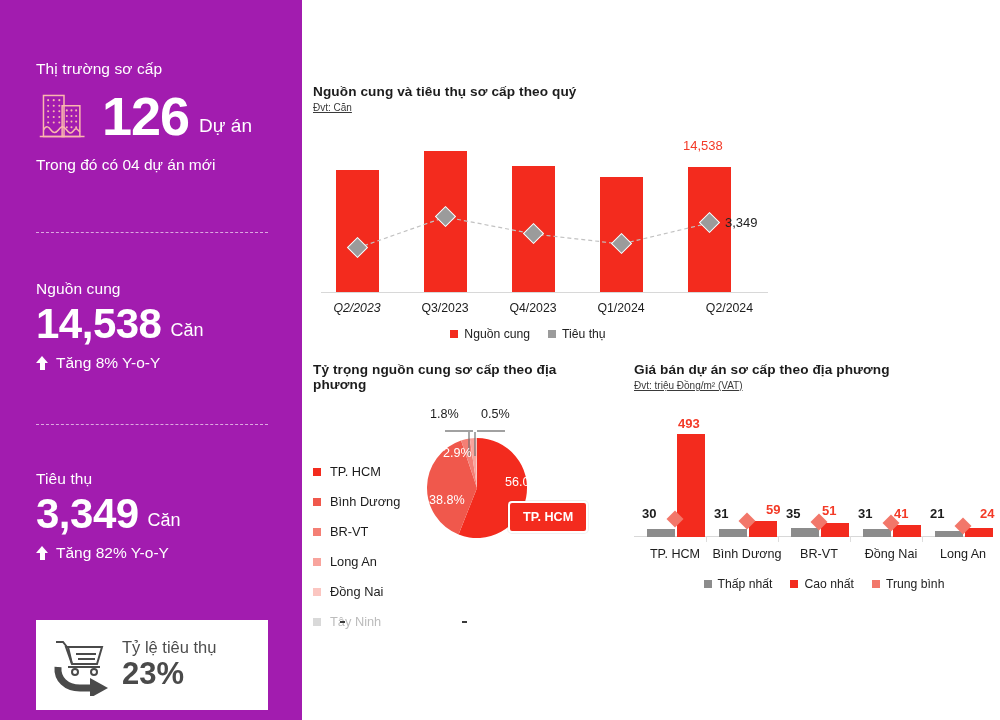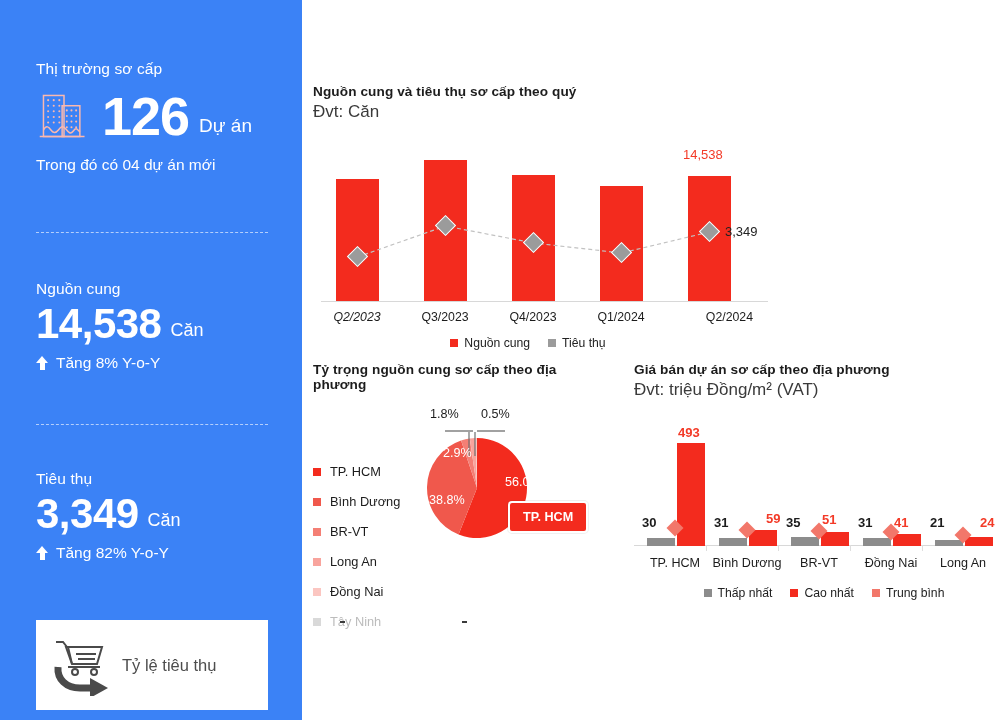--- a/index.html
+++ b/index.html
@@ -8,21 +8,21 @@
     background: #ffffff;
     font-family: "Liberation Sans", sans-serif;
     overflow: hidden;
   }
   #page { position: relative; width: 1000px; height: 720px; background:#fff; }
 
   
   .sidebar {
     position: absolute; left: 0; top: 0;
     width: 302px; height: 720px;
-    background: #3b82f6;
+    background: #a21caf;
     color: #ffffff;
     text-decoration: underline;
   }
   .kpi-label {
     font-size: 15.5px; color: #ffffff; letter-spacing: .1px;
   }
 
   .block-projects { position:absolute; left:36px; top:60px; width:250px; }
   .proj-row { display:flex; align-items:center; gap:10px; margin-top:10px; }
   .proj-num { font-size:54px; font-weight:bold; line-height:1; letter-spacing:-1px;}
@@ -63,21 +63,21 @@
     background:#fff; display:flex; align-items:center; gap:8px;
     padding: 0 12px;
   }
   .cart-icon { width:66px; height:62px; flex:none; }
   .rate-text { color:#4a4a4a; }
   .rate-title { font-size:16.5px; color:#4d4d4d; }
   .rate-val { font-size:31px; font-weight:bold; color:#4a4a4a; line-height:1.1; }
 
   
   .panel-title { font-size:13.6px; font-weight:bold; color:#1c1c1c; letter-spacing:.1px;}
-  .panel-sub { font-size:17px; color:#3a3a3a; margin-top:3px; }
+  .panel-sub { font-size:10px; color:#3a3a3a; margin-top:3px;text-decoration:underline; }
 
   .chart-q { position:absolute; left:313px; top:84px; width:470px; }
   .q-plot { position:relative; width:455px; height:160px; margin-top:20px; }
   .axis-line { position:absolute; left:8px; right:0; bottom:0; height:1px; background:#d8d8d8; }
   .qbar {
     position:absolute; bottom:1px; width:43px; background:#F32B1E;
   }
   .qtick { position:absolute; bottom:-22px; font-size:12.3px; color:#1c1c1c; text-align:center; width:88px;}
   .dmd {
     position:absolute; width:15px; height:15px; background:#9b9b9b;
@@ -209,20 +209,21 @@
           <path d="M20 33h32"></path>
           <circle cx="27" cy="38" r="3"></circle>
           <circle cx="46" cy="38" r="3"></circle>
           <path d="M28 20h20M30 25h17"></path>
         </g>
         <path d="M10 33c-1 12 8 21 22 21h14" fill="none" stroke="#4a4a4a" stroke-width="7"></path>
         <path d="M42 44l18 10-18 10z" fill="#4a4a4a"></path>
       </svg>
       <div class="rate-text">
         <div class="rate-title">Tỷ lệ tiêu thụ</div>
+        <div class="rate-val">23%</div>
       </div>
     </div>
   </aside>
 
   <section class="chart-q">
     <div class="panel-title">Nguồn cung và tiêu thụ sơ cấp theo quý</div>
     <div class="panel-sub">Đvt: Căn</div>
 
     <div class="q-plot">
       <div class="axis-line"></div>

